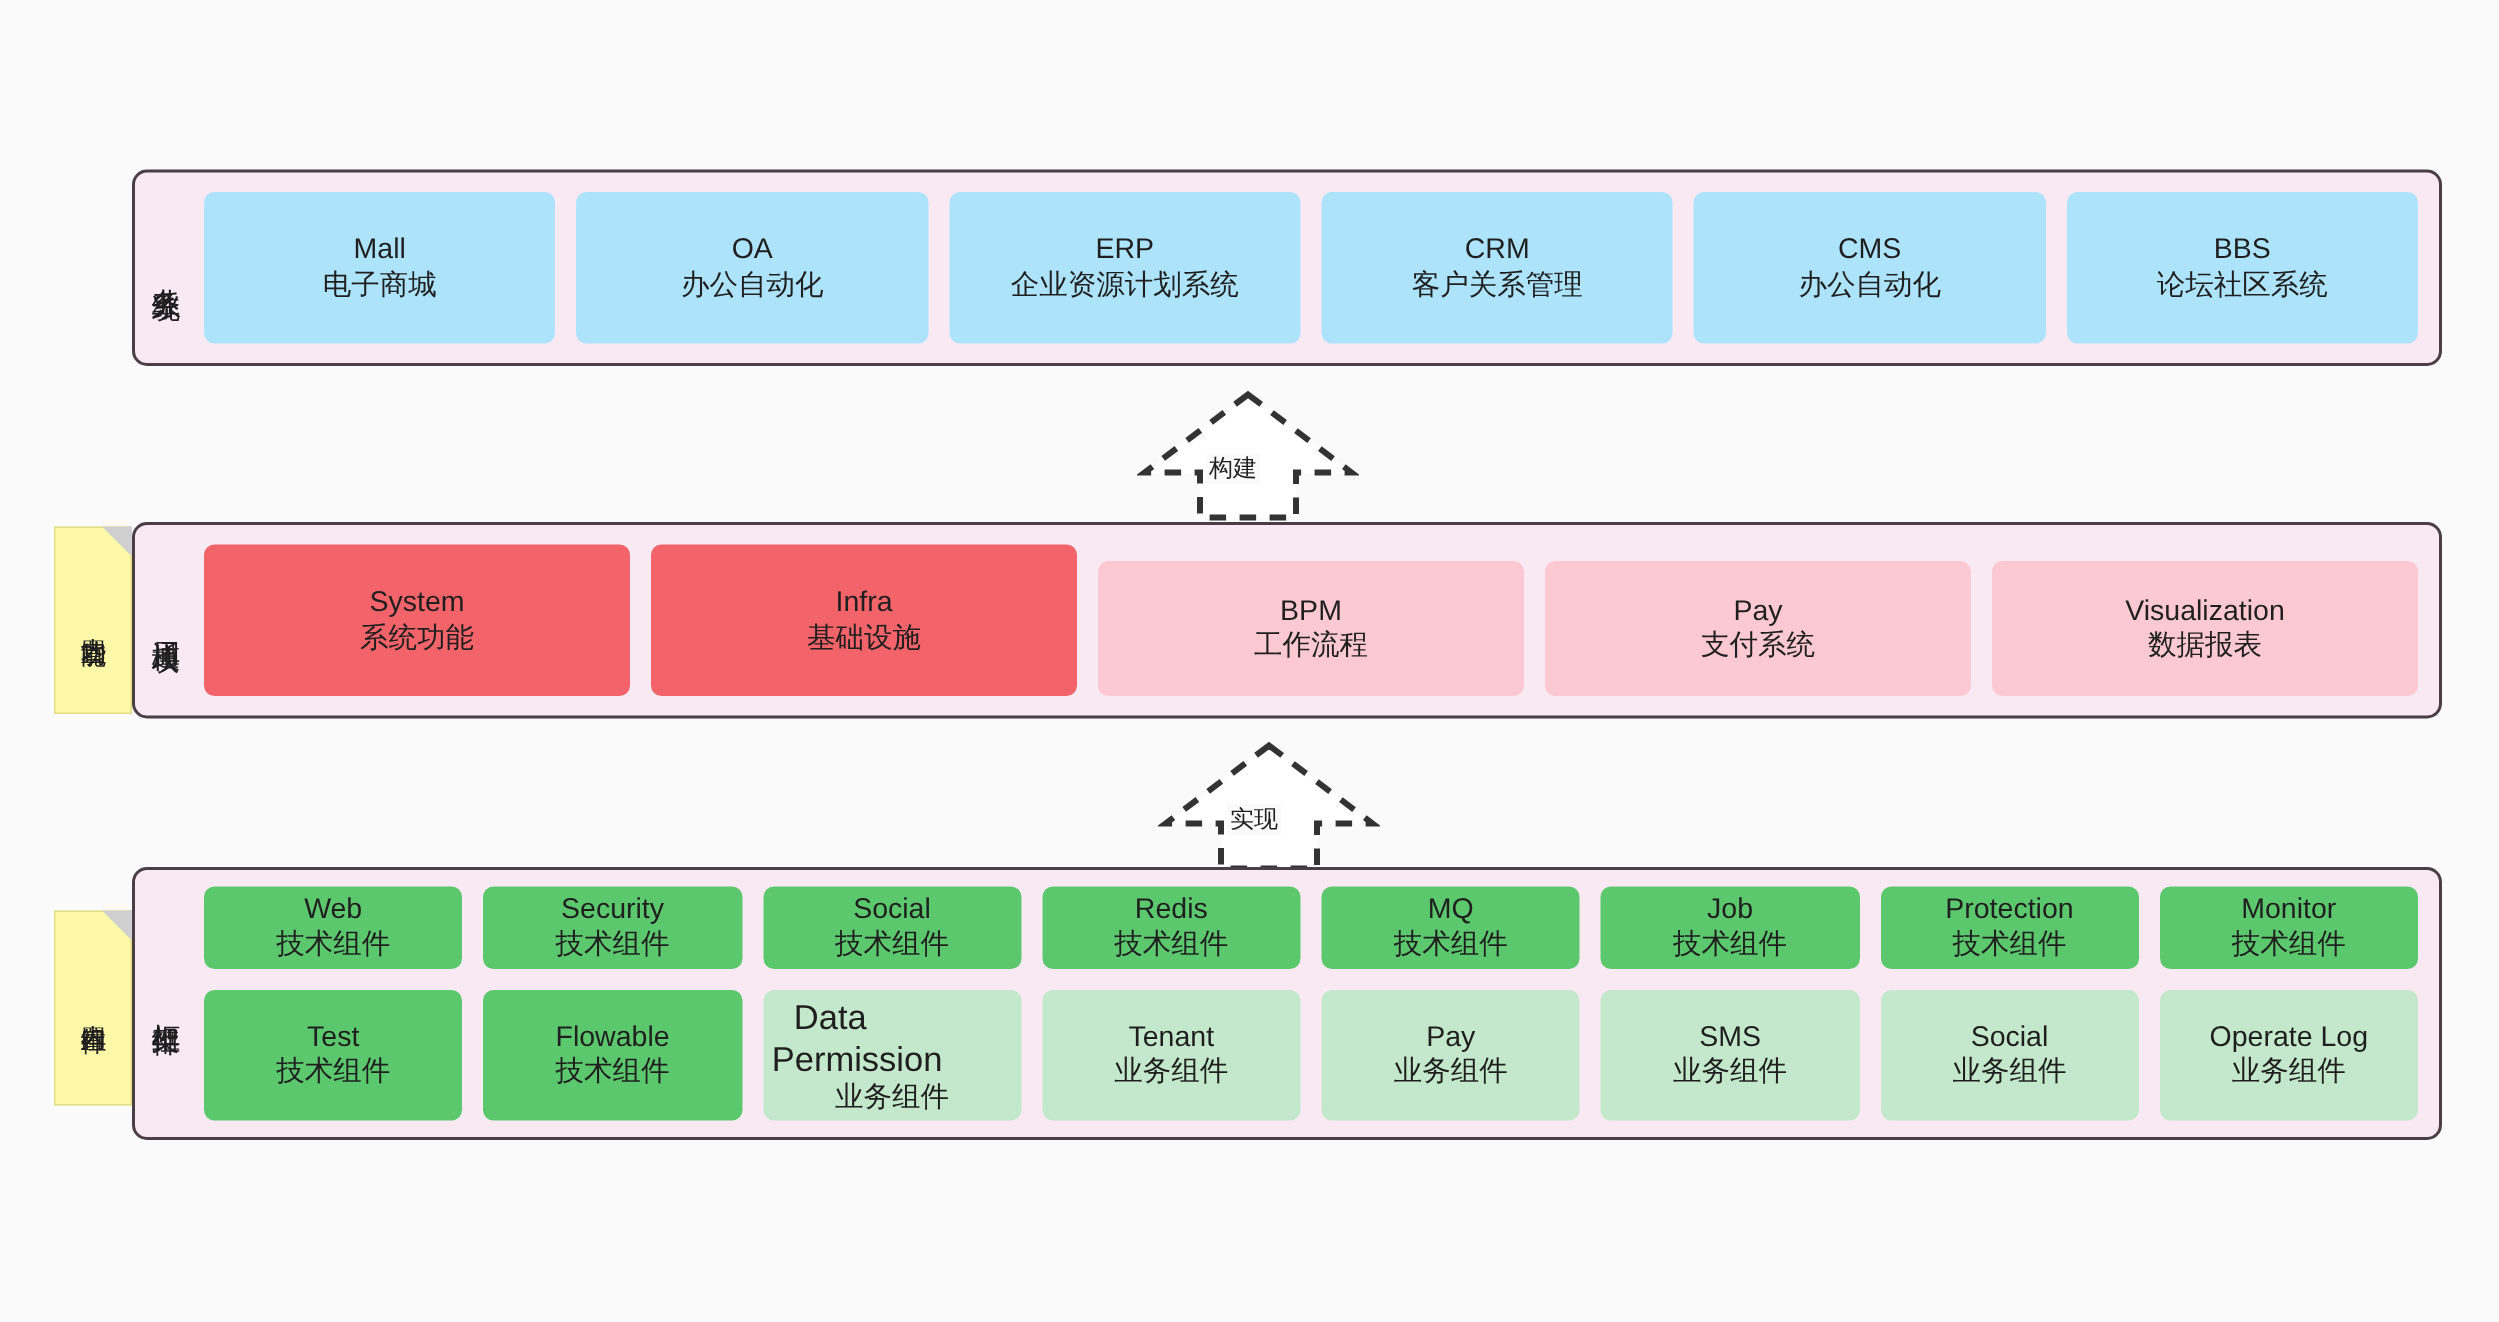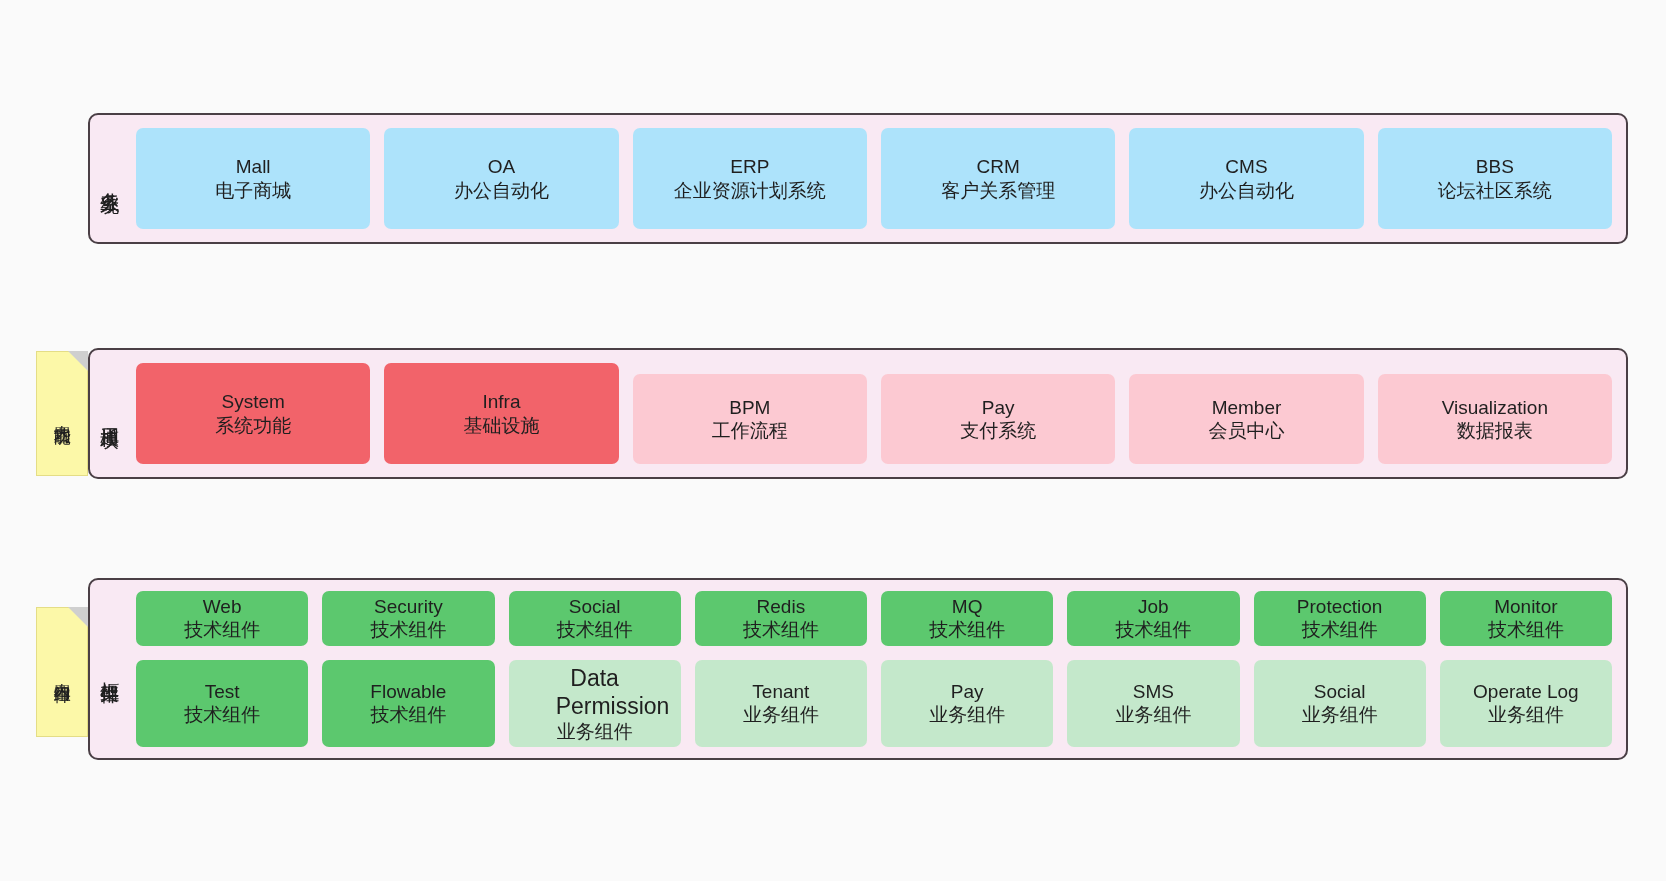--- a/index.html
+++ b/index.html
@@ -56,21 +56,20 @@
   .card-row {
     display: flex;
     gap: 14px;
     flex: 1 1 auto;
   }
   .card {
     flex: 1 1 0;
     border-radius: 7px;
     display: flex;
     flex-direction: column;
-    align-items: center;
     justify-content: center;
     text-align: center;
     color: #1f1f1f;
     line-height: 1.22;
     padding: 4px 6px;
     user-select: none;
   }
   .card .en { font-size: 19px; }
   .card .cn { font-size: 19px; }
 
@@ -152,20 +151,26 @@
           <span class="cn">办公自动化</span>
         </div>
         <div class="card c-blue">
           <span class="en">BBS</span>
           <span class="cn">论坛社区系统</span>
         </div>
       </div>
     </div>
   </div>
 
+  <div class="arrow" style="left:758px; top:258px; width:148px; height:90px;">
+    <svg width="148" height="90" viewBox="0 0 148 90">
+      <path d="M 74 5 L 143 57 L 106 57 L 106 87 L 42 87 L 42 57 L 5 57 Z" fill="#ffffff" stroke="#333333" stroke-width="4" stroke-dasharray="11 9" stroke-linejoin="miter"></path>
+    </svg>
+    <span class="label" style="left:46px; top:44px;">构建</span>
+  </div>
 
   <div class="sticky" style="left:36px; top:351px; height:125px;">
     <span class="fold"></span>
     <span>内置功能</span>
   </div>
 
   <div class="section" id="sec-1" style="left:88px; top:348px; width:1540px; height:131px;">
     <div class="v-label">通用模块</div>
     <div class="cards">
       <div class="card-row">
@@ -179,31 +184,33 @@
         </div>
         <div class="card c-red-light">
           <span class="en">BPM</span>
           <span class="cn">工作流程</span>
         </div>
         <div class="card c-red-light">
           <span class="en">Pay</span>
           <span class="cn">支付系统</span>
         </div>
         <div class="card c-red-light">
-          <span class="en">Member</span>
-          <span class="cn">会员中心</span>
-        </div>
-        <div class="card c-red-light">
           <span class="en">Visualization</span>
           <span class="cn">数据报表</span>
         </div>
       </div>
     </div>
   </div>
 
+  <div class="arrow" style="left:772px; top:492px; width:148px; height:90px;">
+    <svg width="148" height="90" viewBox="0 0 148 90">
+      <path d="M 74 5 L 143 57 L 106 57 L 106 87 L 42 87 L 42 57 L 5 57 Z" fill="#ffffff" stroke="#333333" stroke-width="4" stroke-dasharray="11 9" stroke-linejoin="miter"></path>
+    </svg>
+    <span class="label" style="left:46px; top:44px;">实现</span>
+  </div>
 
   <div class="sticky" style="left:36px; top:607px; height:130px;">
     <span class="fold"></span>
     <span>内置组件</span>
   </div>
 
   <div class="section" id="sec-2" style="left:88px; top:578px; width:1540px; height:182px;">
     <div class="v-label">框架组件</div>
     <div class="cards">
 

